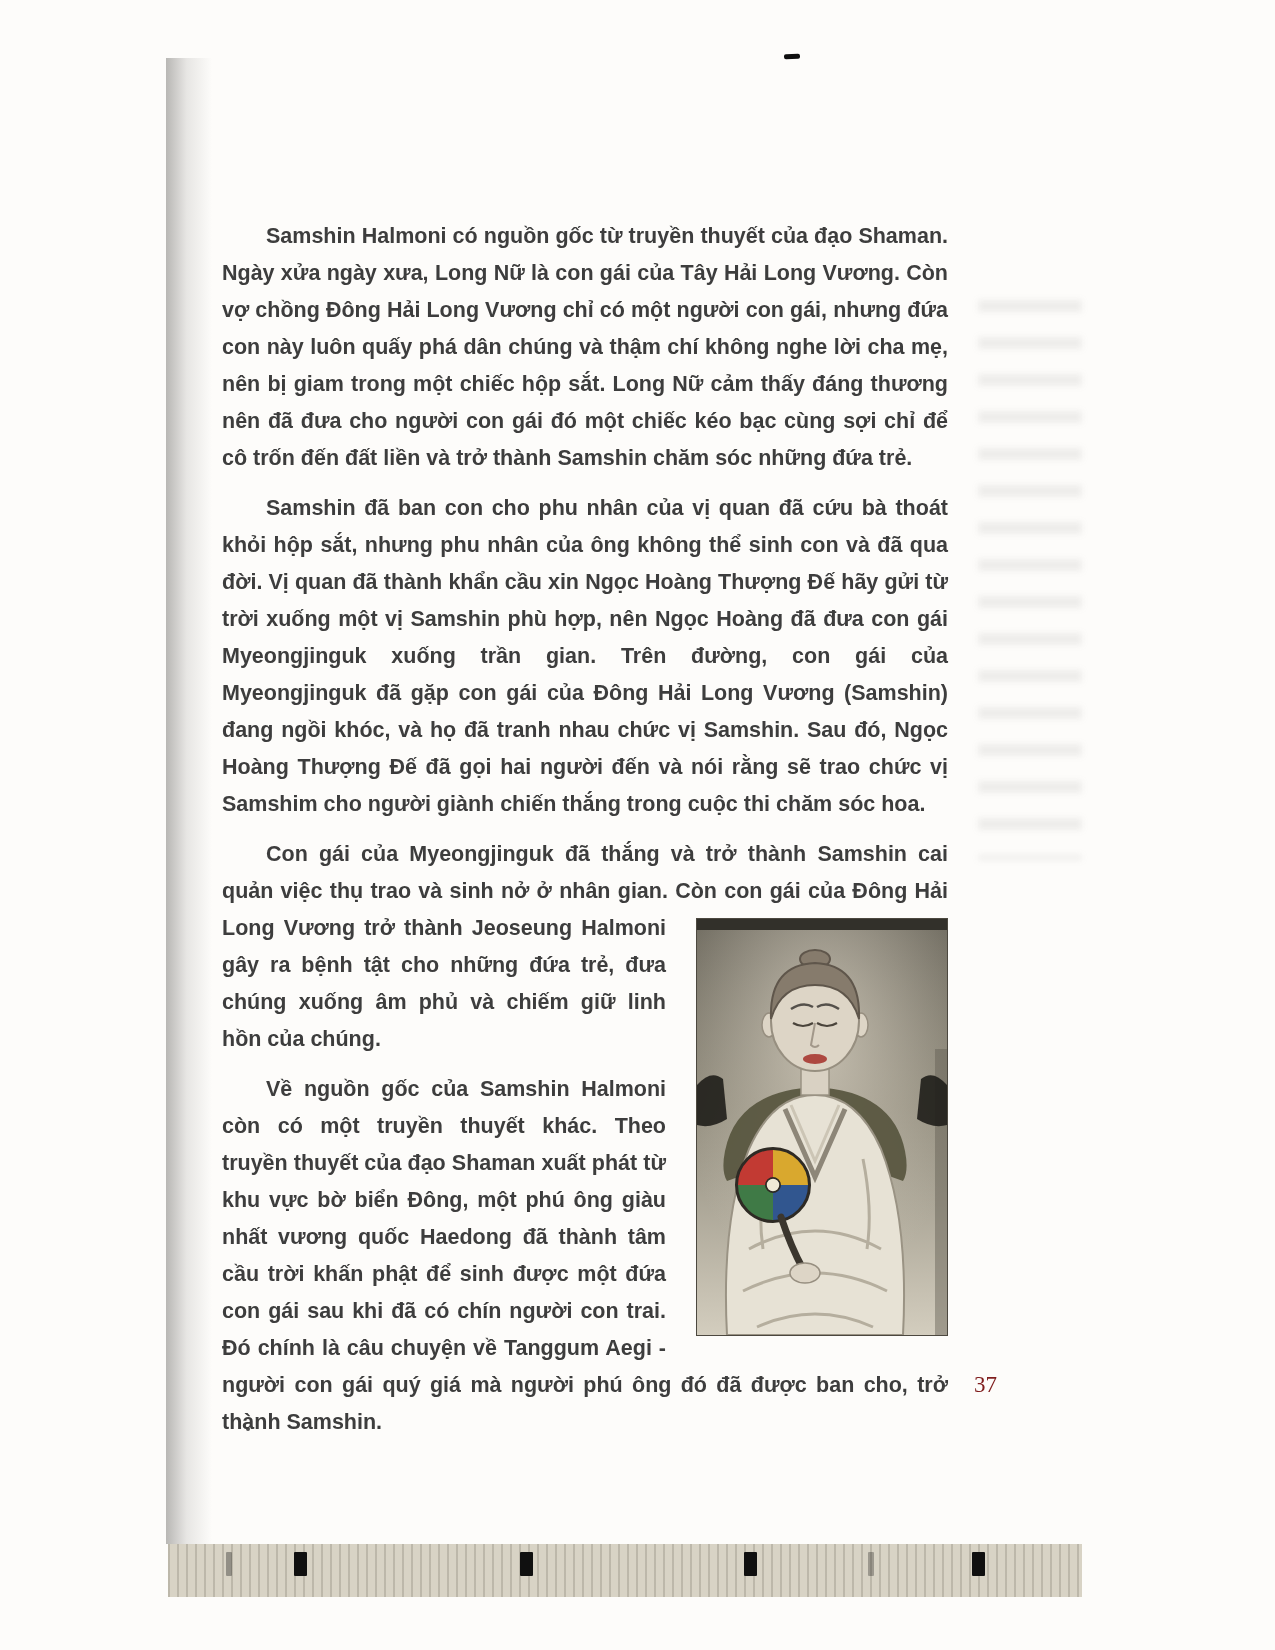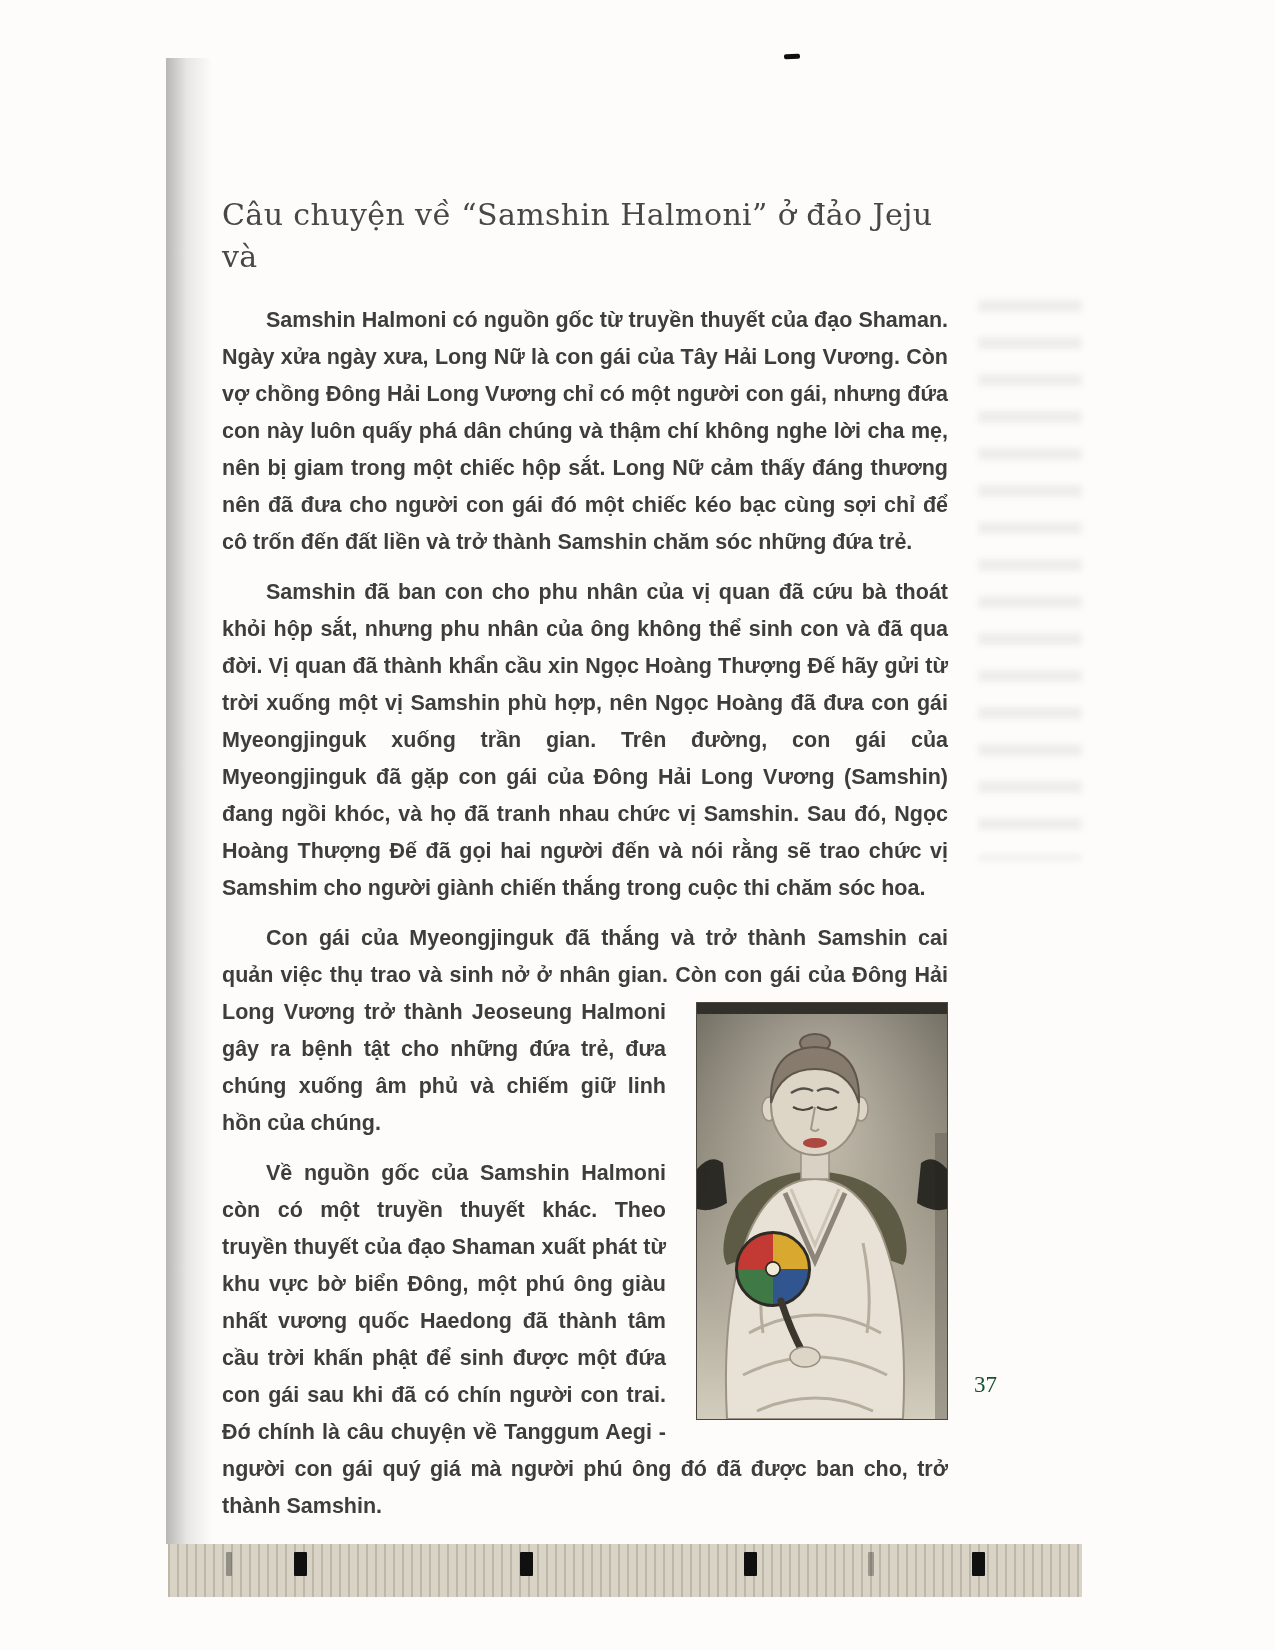--- a/index.html
+++ b/index.html
@@ -87,36 +87,35 @@
     box-sizing: border-box;
     background: #8f8a7b;
     display: block;
   }
   .illustration-float svg { display: block; }
 
   .page-number {
     position: absolute; left: 974px; top: 1372px;
     font-family: "Liberation Serif", "DejaVu Serif", serif;
     font-size: 23px;
-    color: #14532d;
+    color: #7f1d1d;
   }
 </style>
 </head>
 <body>
 
 <div>
 
   <div class="left-shadow"></div>
   <div class="top-mark"></div>
   <div class="ghost-right"></div>
   <div class="dot-artifact"></div>
 
   <div class="content">
     <h1 class="title">
-      <span class="title-line">Câu chuyện về “Samshin Halmoni” ở đảo Jeju và</span>
     </h1>
 
     <div class="body-text">
       <p>Samshin Halmoni có nguồn gốc từ truyền thuyết của đạo Shaman. Ngày xửa ngày xưa, Long Nữ là con gái của Tây Hải Long Vương. Còn vợ chồng Đông Hải Long Vương chỉ có một người con gái, nhưng đứa con này luôn quấy phá dân chúng và thậm chí không nghe lời cha mẹ, nên bị giam trong một chiếc hộp sắt. Long Nữ cảm thấy đáng thương nên đã đưa cho người con gái đó một chiếc kéo bạc cùng sợi chỉ để cô trốn đến đất liền và trở thành Samshin chăm sóc những đứa trẻ.</p>
       <p>Samshin đã ban con cho phu nhân của vị quan đã cứu bà thoát khỏi hộp sắt, nhưng phu nhân của ông không thể sinh con và đã qua đời. Vị quan đã thành khẩn cầu xin Ngọc Hoàng Thượng Đế hãy gửi từ trời xuống một vị Samshin phù hợp, nên Ngọc Hoàng đã đưa con gái Myeongjinguk xuống trần gian. Trên đường, con gái của Myeongjinguk đã gặp con gái của Đông Hải Long Vương (Samshin) đang ngồi khóc, và họ đã tranh nhau chức vị Samshin. Sau đó, Ngọc Hoàng Thượng Đế đã gọi hai người đến và nói rằng sẽ trao chức vị Samshim cho người giành chiến thắng trong cuộc thi chăm sóc hoa.</p>
       <p><span>Con gái của Myeongjinguk đã thắng và trở thành Samshin cai quản việc thụ trao và sinh nở ở nhân gian. Còn con gái của Đông Hải Long </span><span class="illustration-float">
             <svg width="250" height="416" viewBox="0 0 250 416" xmlns="http://www.w3.org/2000/svg">
           <defs>
             <linearGradient id="bgGrad" x1="0" y1="0" x2="0" y2="1">
               <stop offset="0" stop-color="#6e6a5f"></stop>

